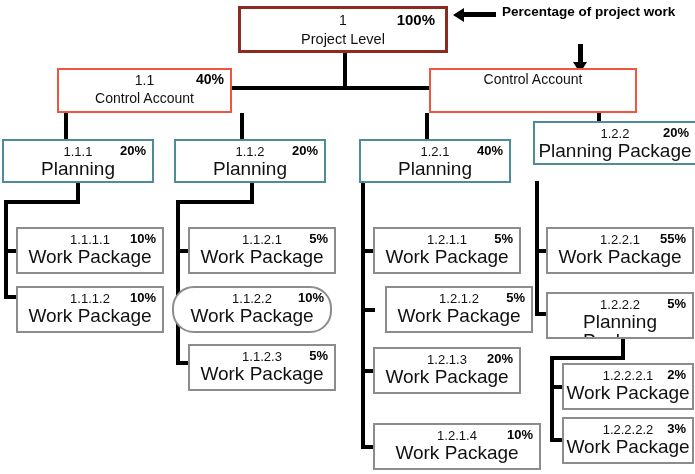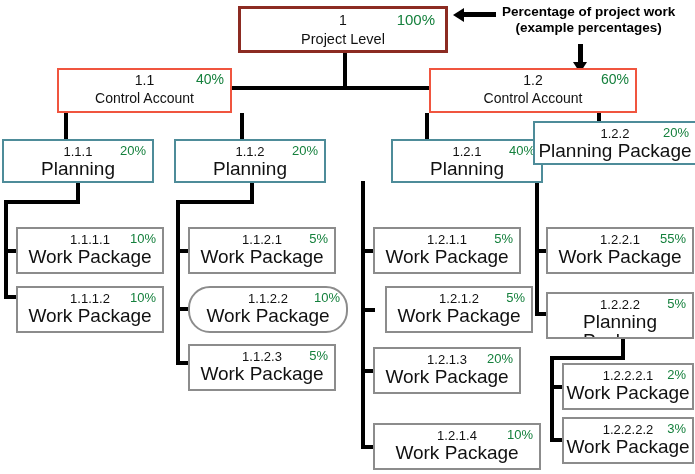--- a/index.html
+++ b/index.html
@@ -41,22 +41,22 @@
   .node .code{
     font-size:13px;
     color:#111111;
     letter-spacing:0px;
   }
   .node .pct{
     position:absolute;
     right:6px;
     top:0px;
     font-size:13px;
-    font-weight:normal;
-    color:#15803d;
+    font-weight:bold;
+    color:#000000;
     line-height:19px;
   }
   .node .title{
     font-size:19px;
     color:#111111;
   }
 
   
   .lvl-project{
     border:3px solid #8c2b22;
@@ -147,21 +147,20 @@
   <div class="conn hline" style="left:550px;top:438px;width:14px;height:4px;"></div>
 
   <div class="arrow-head head-left" style="left:453px;top:8px;"></div>
   <div class="arrow-shaft" style="left:463px;top:12px;width:33px;height:5px;"></div>
 
   <div class="arrow-shaft" style="left:578px;top:44px;width:5px;height:21px;"></div>
   <div class="arrow-head head-down" style="left:573px;top:62px;"></div>
 
   <div class="annot" style="left:502px;top:4px;">
     <div>Percentage of project work</div>
-    <div>(example percentages)</div>
   </div>
 
   <div class="node lvl-project" style="left:238px;top:6px;width:210px;height:47px;">
     <div class="row1">
       <span class="code">1</span>
       <span class="pct">100%</span>
     </div>
     <div class="row2">
       <span class="title">Project Level</span>
     </div>
@@ -171,24 +170,20 @@
     <div class="row1">
       <span class="code">1.1</span>
       <span class="pct">40%</span>
     </div>
     <div class="row2">
       <span class="title">Control Account</span>
     </div>
   </div>
 
   <div class="node lvl-ca" style="left:429px;top:68px;width:208px;height:45px;">
-    <div class="row1">
-      <span class="code">1.2</span>
-      <span class="pct">60%</span>
-    </div>
     <div class="row2">
       <span class="title">Control Account</span>
     </div>
   </div>
 
   <div class="node lvl-pp" style="left:2px;top:139px;width:152px;height:44px;">
     <div class="row1">
       <span class="code">1.1.1</span>
       <span class="pct">20%</span>
     </div>
@@ -200,21 +195,21 @@
   <div class="node lvl-pp" style="left:174px;top:139px;width:152px;height:44px;">
     <div class="row1">
       <span class="code">1.1.2</span>
       <span class="pct">20%</span>
     </div>
     <div class="row2">
       <span class="title">Planning Package</span>
     </div>
   </div>
 
-  <div class="node lvl-pp" style="left:359px;top:139px;width:152px;height:44px;margin-left:32px;">
+  <div class="node lvl-pp" style="left:359px;top:139px;width:152px;height:44px;">
     <div class="row1">
       <span class="code">1.2.1</span>
       <span class="pct">40%</span>
     </div>
     <div class="row2">
       <span class="title">Planning Package</span>
     </div>
   </div>
 
   <div class="node lvl-pp" style="left:533px;top:121px;width:164px;height:44px;">
@@ -250,21 +245,21 @@
   <div class="node lvl-wp" style="left:188px;top:227px;width:148px;height:47px;">
     <div class="row1">
       <span class="code">1.1.2.1</span>
       <span class="pct">5%</span>
     </div>
     <div class="row2">
       <span class="title">Work Package</span>
     </div>
   </div>
 
-  <div class="node lvl-wp" style="left:188px;top:286px;width:160px;height:47px;border-radius:22px;">
+  <div class="node lvl-wp" style="left:172px;top:286px;width:160px;height:47px;border-radius:22px;">
     <div class="row1">
       <span class="code">1.1.2.2</span>
       <span class="pct">10%</span>
     </div>
     <div class="row2">
       <span class="title">Work Package</span>
     </div>
   </div>
 
   <div class="node lvl-wp" style="left:188px;top:344px;width:148px;height:47px;">

